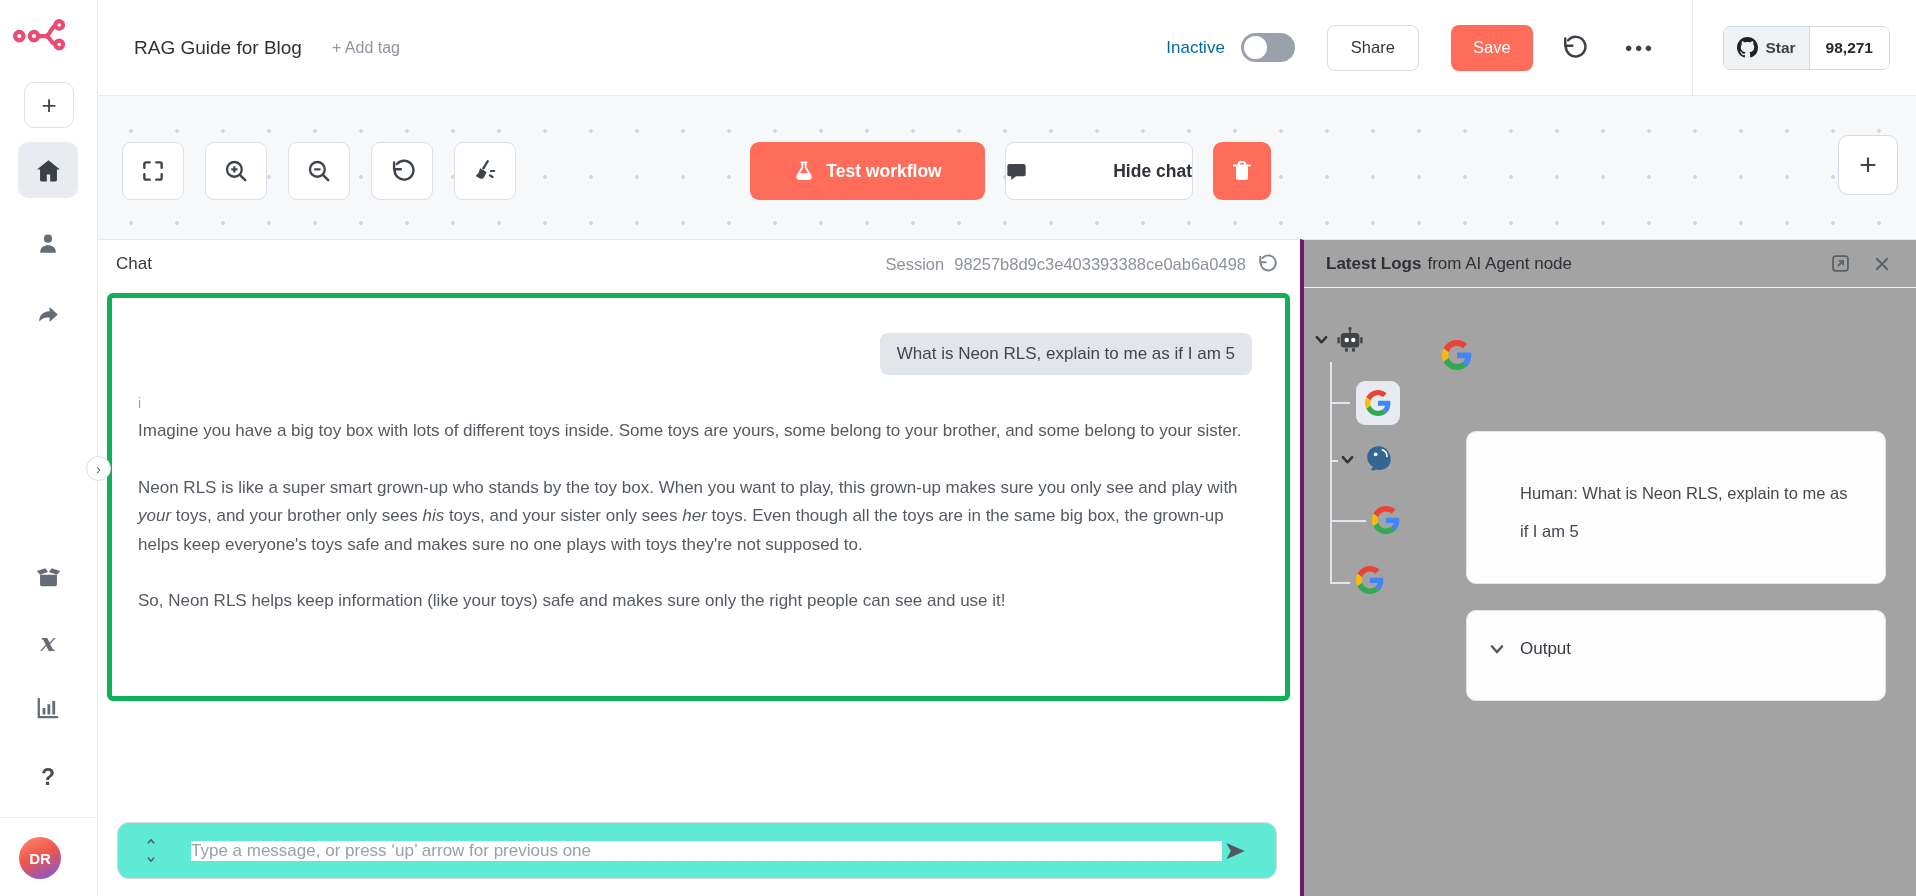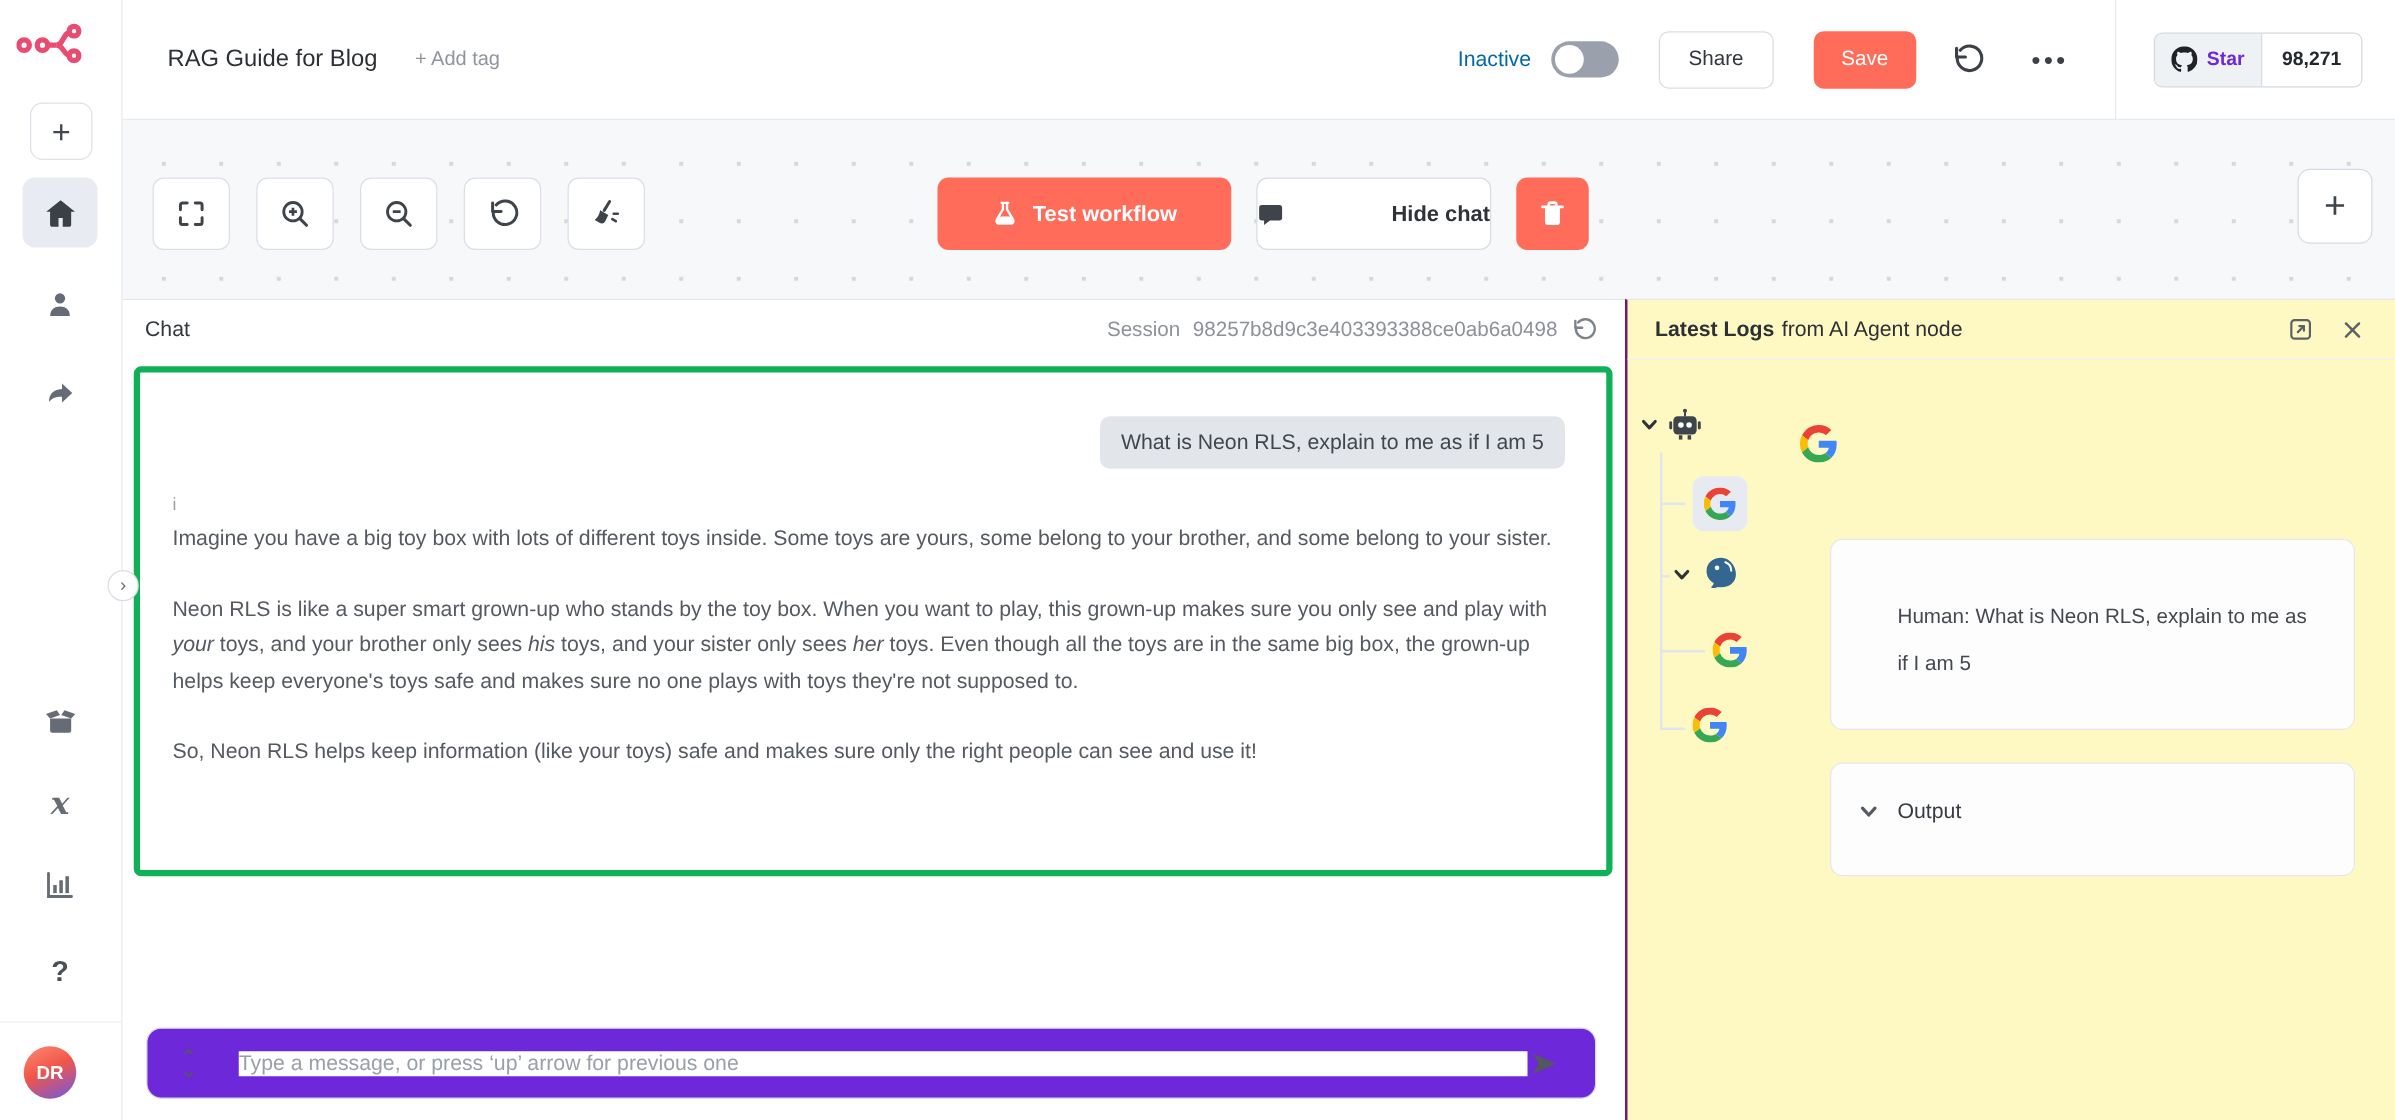--- a/index.html
+++ b/index.html
@@ -24,21 +24,21 @@
   #status-label { margin-left:auto; font-size:17px; color:#0369a1; }
   #toggle { margin-left:16px; width:54px; height:29px; border-radius:15px; background:#9aa1ac; position:relative; cursor:pointer; }
   #toggle .knob { position:absolute; left:3px; top:3px; width:23px; height:23px; border-radius:50%; background:#fff; }
   .bar-btn { height:46px; display:flex; align-items:center; justify-content:center; border-radius:8px; font-size:16.5px; cursor:pointer; }
   #share-btn { margin-left:32px; width:92px; background:#fff; border:1px solid #d9dde3; color:#33373d; }
   #save-btn { margin-left:32px; width:82px; background:var(--primary); border:none; color:#fff; }
   #history-btn { margin-left:26px; color:#3c4147; width:30px; height:30px; display:flex; align-items:center; justify-content:center; cursor:pointer; }
   #more-btn { margin-left:36px; color:#3c4147; font-size:13px; letter-spacing:2px; cursor:pointer; }
   #topbar-divider { margin-left:38px; width:1px; height:96px; background:#e8eaee; }
   #star-widget { margin-left:30px; margin-right:26px; height:44px; display:flex; align-items:stretch; border:1px solid #d3d9df; border-radius:7px; overflow:hidden; cursor:pointer; }
-  #star-left { display:flex; align-items:center; gap:7px; padding:0 13px; background:#eff2f5; color:#6d28d9; font-size:15.5px; font-weight:700; border-right:1px solid #d3d9df; }
+  #star-left { display:flex; align-items:center; gap:7px; padding:0 13px; background:#eff2f5; color:#404040; font-size:15.5px; font-weight:700; border-right:1px solid #d3d9df; }
   #star-right { display:flex; align-items:center; padding:0 16px; background:#fff; color:#24292f; font-size:15.5px; font-weight:700; }
 
   
   #tabs { position:absolute; left:899px; top:70px; height:44px; background:#e1e4ea; border-radius:9px; padding:4px; display:flex; z-index:3; }
   .tab { display:flex; align-items:center; padding:0 23px; border-radius:7px; font-size:16.5px; cursor:pointer; }
   .tab.active { background:#fff; color:#2e3237; box-shadow:0 1px 3px rgba(0,0,0,.14); }
   .tab.inactive { color:#555b63; }
 
   
   #canvas { position:absolute; left:98px; top:96px; right:0; bottom:0; background-color:#f7f8fa;
@@ -55,30 +55,30 @@
   #chat-header { position:absolute; left:0; right:0; top:0; height:48px; display:flex; align-items:center; padding:0 22px 0 18px; }
   #chat-title { font-size:17px; font-weight:500; color:#34373c; }
   #chat-session { margin-left:auto; display:flex; align-items:center; gap:10px; color:#8d9298; font-size:16.5px; }
   #session-refresh { color:#7d838a; width:22px; height:22px; cursor:pointer; display:flex; align-items:center; justify-content:center; }
   #chat-body { position:absolute; left:9px; top:53px; width:1183px; height:408px; background:#fff; border:5px solid var(--green); border-radius:6px; padding:0 26px; overflow:hidden; }
   #user-bubble { margin:35px 7px 0 auto; width:fit-content; max-width:700px; background:#e2e6eb; border-radius:8px; padding:11px 17px; font-size:17px; color:#41464d; }
   #bot-info-marker { display:block; margin-top:20px; font-size:14px; color:#9aa0a8; }
   #bot-message { margin-top:6px; font-size:17px; line-height:28.5px; color:#555a61; }
   #bot-message p { margin-bottom:28px; }
   #bot-message p:last-child { margin-bottom:0; }
-  #chat-input-box { position:absolute; left:19px; top:582px; width:1160px; height:57px; border:1.5px solid #d5d9df; border-radius:12px; background:#6d28d9; display:flex; align-items:center; }
+  #chat-input-box { position:absolute; left:19px; top:582px; width:1160px; height:57px; border:1.5px solid #d5d9df; border-radius:12px; background:#5eead4; display:flex; align-items:center; }
   #input-chevrons { display:flex; flex-direction:column; gap:9px; margin-left:26px; color:#53585f; }
   #input-chevrons .ch { width:14px; height:9px; cursor:pointer; display:block; }
   #chat-input { flex:1; margin-left:33px; border:none; outline:none; font-size:17px; color:#33373c; font-family:"Liberation Sans",sans-serif; }
   #chat-input::placeholder { color:#9aa0a8; }
   #send-btn { margin-right:28px; color:#53585f; width:26px; height:26px; cursor:pointer; }
   #collapse-handle { position:absolute; left:86px; top:456px; width:25px; height:25px; border-radius:50%; background:#fff; border:1px solid #d9dee4; color:#6a7077; display:flex; align-items:center; justify-content:center; font-size:15px; z-index:6; cursor:pointer; }
 
   
-  #logs-panel { position:absolute; left:1300px; top:239px; right:0; bottom:0; background:#fef9c3; border-top:1px solid #e6e8ec; border-left:2px solid #701a75; z-index:2; }
+  #logs-panel { position:absolute; left:1300px; top:239px; right:0; bottom:0; background:#a3a3a3; border-top:1px solid #e6e8ec; border-left:4px solid #701a75; z-index:2; }
   #logs-header { position:absolute; left:0; right:0; top:0; height:48px; display:flex; align-items:center; padding:0 22px; border-bottom:1px solid #eef0f3; }
   #logs-title-bold { font-size:17px; font-weight:700; color:#2d3035; }
   #logs-title-rest { font-size:17px; color:#2d3035; margin-left:6px; }
   .logs-hdr-icon { color:#5c6168; width:24px; height:24px; display:flex; align-items:center; justify-content:center; cursor:pointer; }
   #logs-popout { margin-left:auto; }
   #logs-close { margin-left:18px; }
 
   .tree-line { position:absolute; background:#e2e6ec; }
   .tree-chev { position:absolute; color:#2f3338; width:15px; height:15px; cursor:pointer; }
   .tree-icon { position:absolute; cursor:pointer; }

